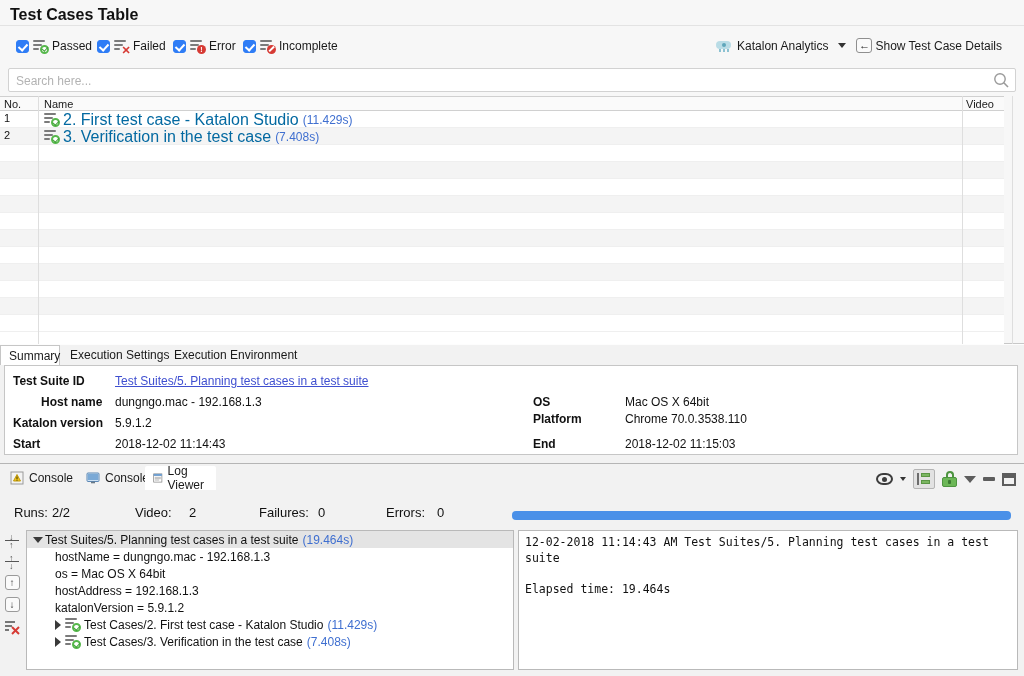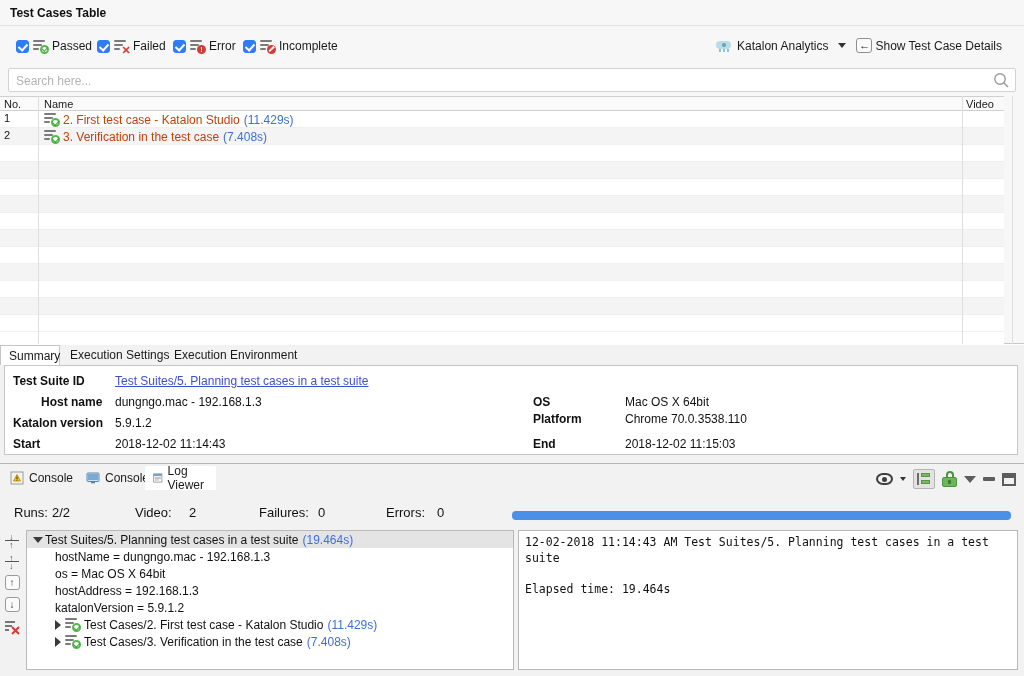--- a/index.html
+++ b/index.html
@@ -15,21 +15,21 @@
   .app { position: relative; width: 1024px; height: 676px; background:#fdfdfd; }
 
   
   .tct-panel {
     position: absolute; left:0; top:0; width:1024px; height:344px;
     background:#f7f7f7;
     border-bottom:1px solid #c8c8c8;
   }
   .tct-title {
     position:absolute; left:10px; top:6px;
-    font-weight:bold; font-size:12px; color:#111;
+    font-weight:bold; font-size:16px; color:#111;
   }
   .tct-titlebar-line {
     position:absolute; left:0; top:25px; width:1024px; height:1px;
     background:#e3e3e3;
   }
 
   
   .filter-row {
     position:absolute; left:0; top:33px; width:1024px; height:28px;
   }
@@ -135,21 +135,21 @@
   .th-video{ left:966px; }
   .tbl-body { position:relative; height:232px; overflow:hidden; }
   .row {
     position:relative; height:17px; width:1024px;
     border-bottom:1px solid #efefef;
   }
   .row.odd { background:#ffffff; }
   .row.even{ background:#f4f4f4; }
   .cell-no   { position:absolute; left:4px; top:1px; font-size:11px; color:#111; }
   .cell-name { position:absolute; left:44px; top:1px; display:flex; align-items:center; gap:4px; height:15px;}
-  .cell-name .nm { font-size:12px; color:#c2410c; }
+  .cell-name .nm { font-size:16px; color:#0369a1; }
   .dur { color:#3f6fd0; font-size:12px; }
   .vsep-top { position:absolute; left:38px; top:0; width:1px; height:248px; background:#dedede; }
   .vsep-vid { position:absolute; left:962px; top:0; width:1px; height:248px; background:#dedede; }
   .vsep-right { position:absolute; left:1012px; top:0; width:1px; height:248px; background:#dedede; }
 
   
   .summary-area {
     position:absolute; left:0; top:345px; width:1024px; height:118px; background:#f2f2f2;
   }
   .tabrow { position:absolute; left:0; top:0; height:20px; width:1024px; }

